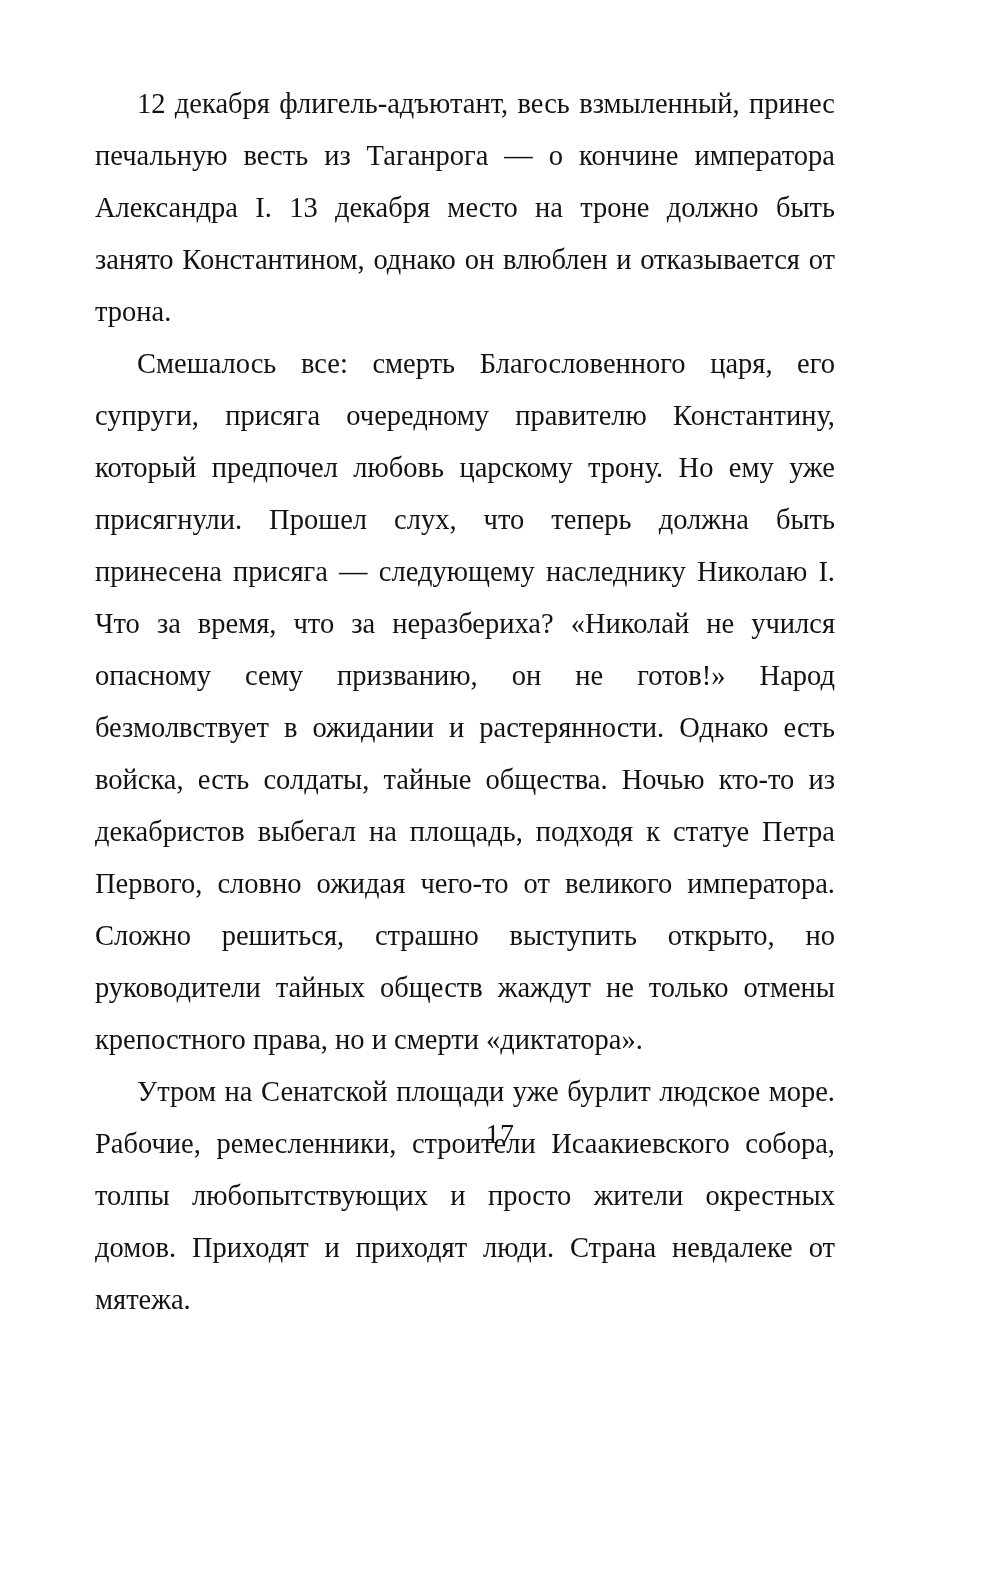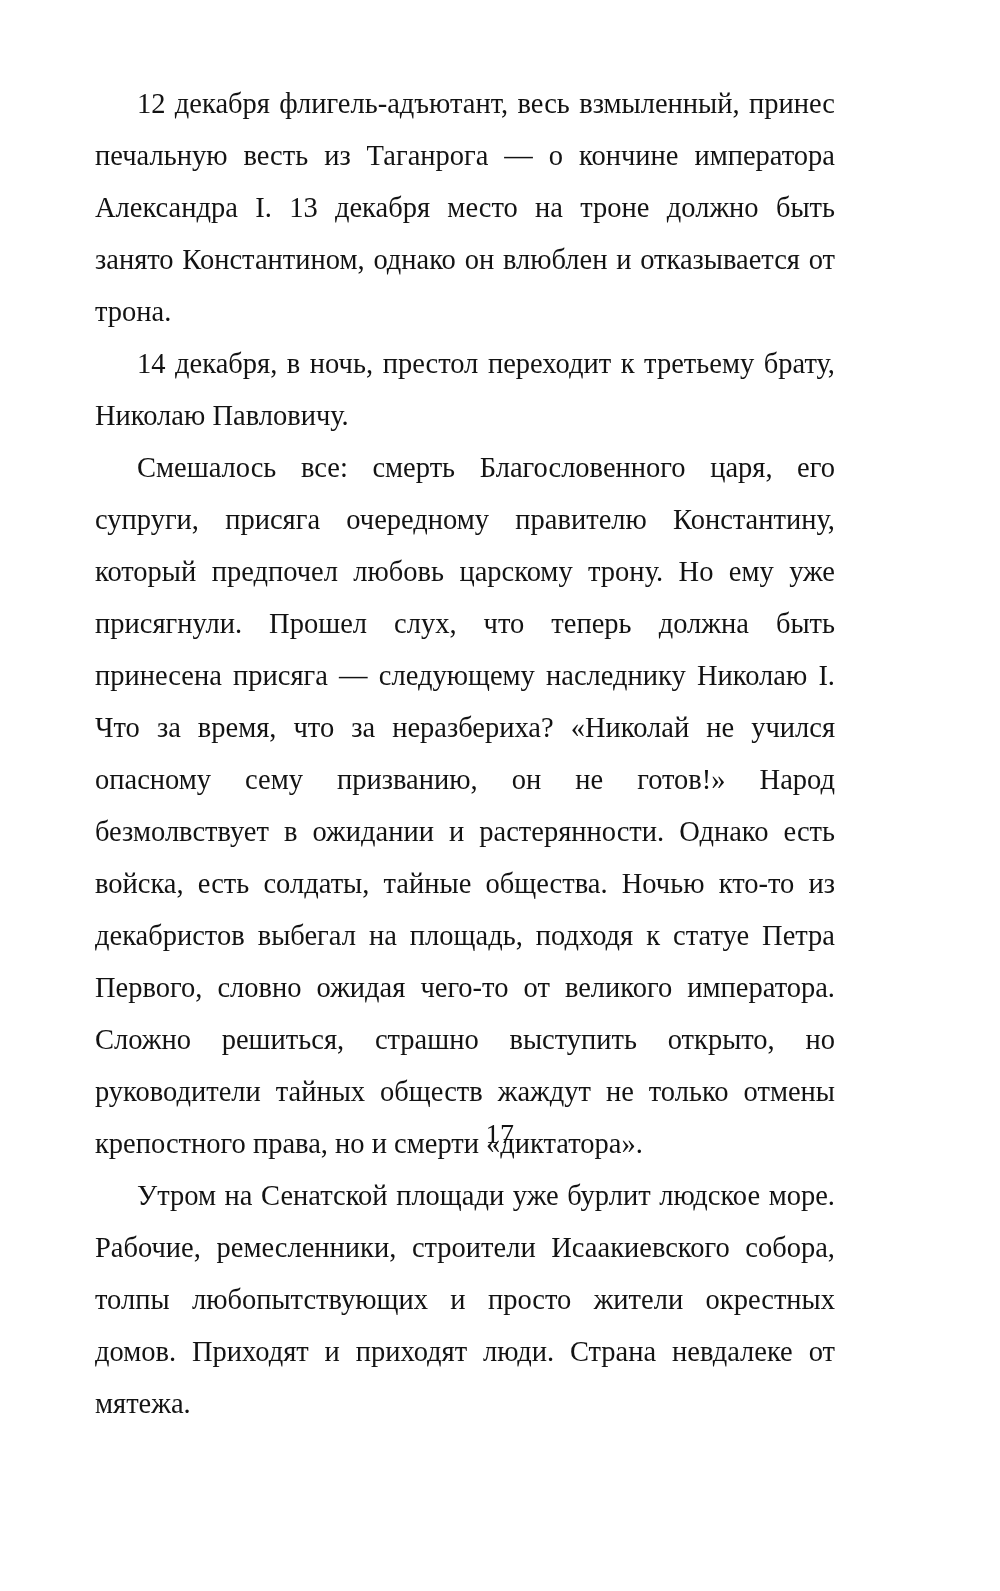--- a/index.html
+++ b/index.html
@@ -46,20 +46,19 @@
     letter-spacing: 0.5px;
   }
 </style>
 </head>
 <body>
 
 <div class="page">
 
   <div class="body-text">
     <p>12 декабря флигель-адъютант, весь взмыленный, принес печальную весть из Таганрога — о кончине императора Александра I. 13 декабря место на троне должно быть занято Константином, однако он влюблен и отказывается от трона.</p>
-    <p>14 декабря, в ночь, престол переходит к третьему брату, Николаю Павловичу.</p>
     <p>Смешалось все: смерть Благословенного царя, его супруги, присяга очередному правителю Константину, который предпочел любовь царскому трону. Но ему уже присягнули. Прошел слух, что теперь должна быть принесена присяга — следующему наследнику Николаю I. Что за время, что за неразбериха? «Николай не учился опасному сему призванию, он не готов!» Народ безмолвствует в ожидании и растерянности. Однако есть войска, есть солдаты, тайные общества. Ночью кто-то из декабристов выбегал на площадь, подходя к статуе Петра Первого, словно ожидая чего-то от великого императора. Сложно решиться, страшно выступить открыто, но руководители тайных обществ жаждут не только отмены крепостного права, но и смерти «диктатора».</p>
     <p>Утром на Сенатской площади уже бурлит людское море. Рабочие, ремесленники, строители Исаакиевского собора, толпы любопытствующих и просто жители окрестных домов. Приходят и приходят люди. Страна невдалеке от мятежа.</p>
   </div>
 
   <div class="page-number">17</div>
 
 </div>
 
 </body></html>

